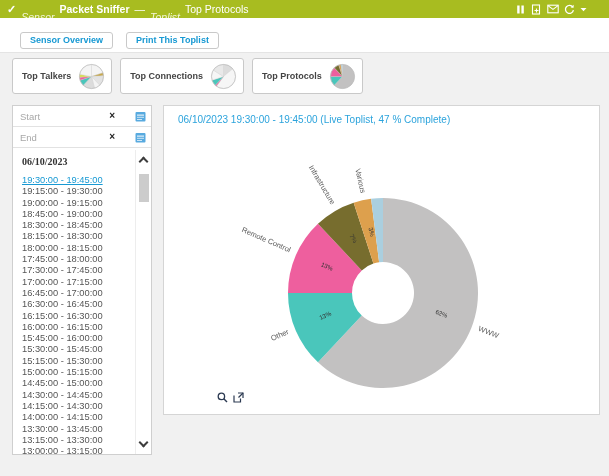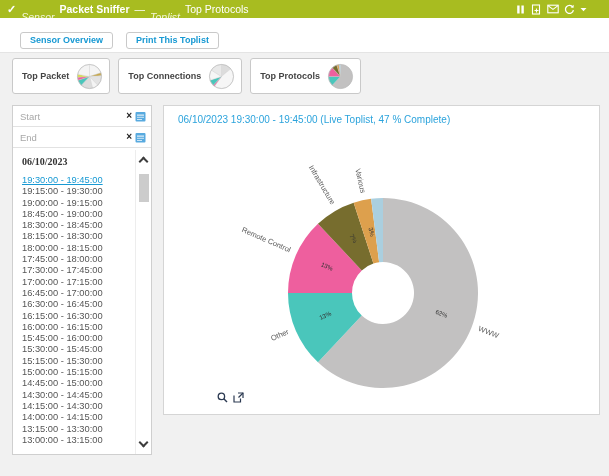--- a/index.html
+++ b/index.html
@@ -28,21 +28,21 @@
   
   .cards { position:absolute; left:12px; top:58px; display:flex; gap:8px; }
   .card { height:36px; background:#fff; border:1px solid #c9c9c9; border-radius:3px;
           display:flex; align-items:center; padding:0 6px 0 9px; gap:7px; cursor:pointer; }
   .card-label { font-size:9px; font-weight:bold; color:#444; white-space:nowrap; }
   .card svg { display:block; }
 
   
   .filter-card { position:absolute; left:12px; top:105px; width:140px; height:350px;
                  background:#fff; border:1px solid #cfcfcf; }
-  .date-row { height:21px; border-bottom:1px solid #e2e2e2; display:flex; align-items:center; padding:0 5px 0 7px; gap:3px; }
+  .date-row { height:21px; border-bottom:1px solid #e2e2e2; display:flex; align-items:center; padding:0 5px 0 7px; gap:20px; }
   .date-row input { flex:1; min-width:0; border:none; outline:none; font-family:"Liberation Sans",sans-serif;
                     font-size:9.5px; color:#666; background:transparent; }
   .date-row input::placeholder { color:#a8a8a8; }
   .clear-x { font-size:10px; font-weight:bold; color:#222; line-height:1; cursor:pointer; }
   .cal { display:inline-flex; cursor:pointer; }
   .range-area { position:absolute; left:0; top:44px; right:16px; bottom:0; padding:6px 0 0 9px; overflow:hidden; }
   .date-header { font-size:10px; font-weight:bold; color:#333; margin-bottom:8px; white-space:nowrap;font-family:Liberation Serif, serif; }
   .time-item { font-size:9.3px; line-height:11.3px; color:#555; white-space:nowrap; cursor:pointer; }
   .time-item.selected { color:#1799d3; text-decoration:underline; }
   .scrollbar { position:absolute; top:44px; right:0; bottom:0; width:16px; border-left:1px solid #ededed; }
@@ -105,21 +105,21 @@
     </span>
   </div>
 
   <div class="toolbar">
     <button class="tbtn">Sensor Overview</button>
     <button class="tbtn">Print This Toplist</button>
   </div>
 
   <div class="cards">
       <div class="card">
-        <span class="card-label">Top Packet</span>
+        <span class="card-label">Top Talkers</span>
         <svg width="27" height="27" viewBox="0 0 28 28">
           <path d="M 14 14 L 14 1.5 A 12.5 12.5 0 0 1 25.88820645368942 10.137287570313157 Z" fill="#f4f4f4" stroke="#c9c9c9" stroke-width="0.35"></path>
           <path d="M 14 14 L 25.88820645368942 10.137287570313157 A 12.5 12.5 0 0 1 26.475334105353394 13.21511850588358 Z" fill="#c8a84b" stroke="#c9c9c9" stroke-width="0.35"></path>
           <path d="M 14 14 L 26.475334105353394 13.21511850588358 A 12.5 12.5 0 0 1 22.556838824108606 23.112107842767646 Z" fill="#e3e3e3" stroke="#c9c9c9" stroke-width="0.35"></path>
           <path d="M 14 14 L 22.556838824108606 23.112107842767646 A 12.5 12.5 0 0 1 17.10862358956068 26.10728951410789 Z" fill="#f4f4f4" stroke="#c9c9c9" stroke-width="0.35"></path>
           <path d="M 14 14 L 17.10862358956068 26.10728951410789 A 12.5 12.5 0 0 1 5.443161175891387 23.112107842767642 Z" fill="#dcdcdc" stroke="#c9c9c9" stroke-width="0.35"></path>
           <path d="M 14 14 L 5.443161175891387 23.112107842767642 A 12.5 12.5 0 0 1 2.1117935463105812 17.862712429686844 Z" fill="#4ac6bb" stroke="#c9c9c9" stroke-width="0.35"></path>
           <path d="M 14 14 L 2.1117935463105812 17.862712429686844 A 12.5 12.5 0 0 1 1.5246658946466063 14.784881494116416 Z" fill="#ee5f9e" stroke="#c9c9c9" stroke-width="0.35"></path>
           <path d="M 14 14 L 1.5246658946466063 14.784881494116416 A 12.5 12.5 0 0 1 1.7214093658913914 11.657733567678447 Z" fill="#d9e04f" stroke="#c9c9c9" stroke-width="0.35"></path>
           <path d="M 14 14 L 1.7214093658913914 11.657733567678447 A 12.5 12.5 0 0 1 13.999999999999996 1.5 Z" fill="#f4f4f4" stroke="#c9c9c9" stroke-width="0.35"></path>
@@ -195,20 +195,21 @@
           <div class="time-item">16:15:00 - 16:30:00</div>
           <div class="time-item">16:00:00 - 16:15:00</div>
           <div class="time-item">15:45:00 - 16:00:00</div>
           <div class="time-item">15:30:00 - 15:45:00</div>
           <div class="time-item">15:15:00 - 15:30:00</div>
           <div class="time-item">15:00:00 - 15:15:00</div>
           <div class="time-item">14:45:00 - 15:00:00</div>
           <div class="time-item">14:30:00 - 14:45:00</div>
           <div class="time-item">14:15:00 - 14:30:00</div>
           <div class="time-item">14:00:00 - 14:15:00</div>
+          <div class="time-item">13:30:00 - 13:45:00</div>
           <div class="time-item">13:15:00 - 13:30:00</div>
           <div class="time-item">13:00:00 - 13:15:00</div>
         </div>
     </div>
     <div class="scrollbar">
       <span class="sb-arrow sb-up"></span>
       <span class="sb-thumb"></span>
       <span class="sb-arrow sb-down"></span>
     </div>
   </div>

